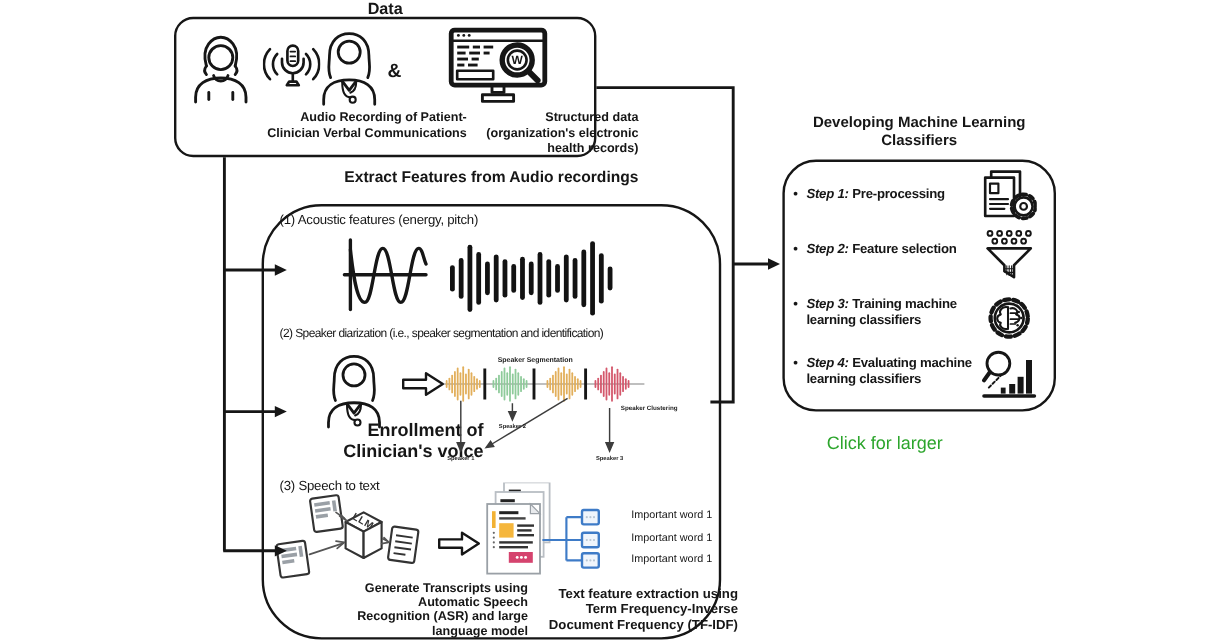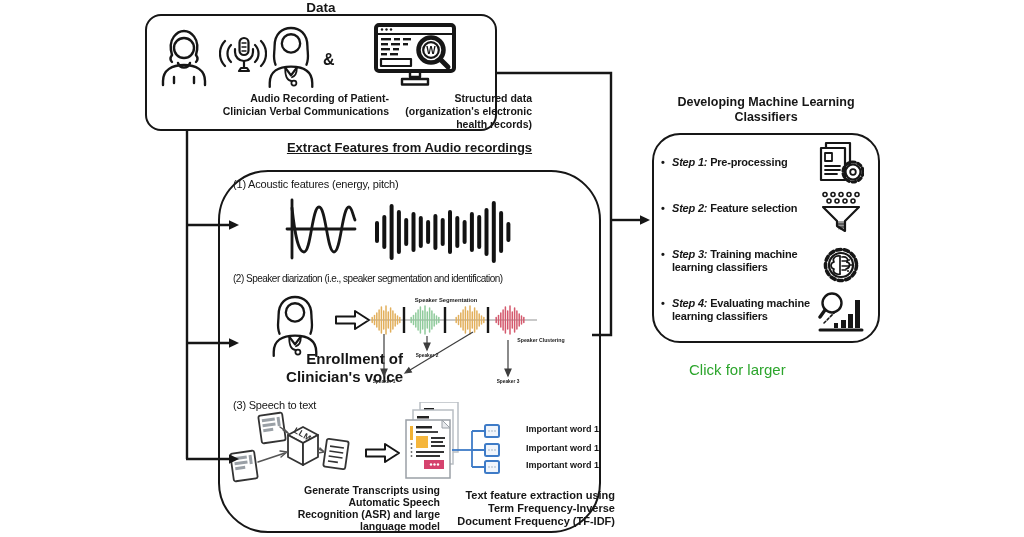--- a/index.html
+++ b/index.html
@@ -7,21 +7,21 @@
   #canvas{position:relative;width:976px;height:537px;background:#fff;overflow:hidden;}
   .abs{position:absolute;}
   .box{position:absolute;border:2.5px solid #161616;border-radius:16px;background:#fff;box-sizing:border-box;}
   .boxtitle{position:absolute;font-weight:bold;text-align:center;}
   .cap{position:absolute;font-weight:bold;text-align:right;white-space:pre-line;line-height:1.22;margin-left:45px;}
   .seclabel{position:absolute;font-weight:normal;letter-spacing:-0.2px;}
   .steprow{position:absolute;display:flex;font-size:11px;font-weight:bold;line-height:1.2;letter-spacing:-0.2px;}
   .steprow .bullet{width:11px;flex:none;}
   .steprow i{font-style:italic;}
   svg{display:block;}
-  .wordlabel{position:absolute;font-size:9px;font-weight:bold;white-space:nowrap;padding-left:23px;}
+  .wordlabel{position:absolute;font-size:9px;font-weight:normal;white-space:nowrap;padding-left:23px;}
   #link{position:absolute;left:689px;top:361px;font-size:15px;cursor:pointer;}
 </style>
 </head>
 <body>
 
 <div id="canvas">
 
   <div class="boxtitle" style="left:145px;top:0;width:352px;font-size:13.5px;">Data</div>
   <div class="box" style="left:145px;top:14px;width:352px;height:117px;"></div>
 
@@ -95,21 +95,21 @@
       <rect x="37" y="48" width="10" height="6" stroke-width="2.4"></rect>
       <rect x="29" y="56" width="26" height="5.5" stroke-width="2.4"></rect>
     </g>
     <text x="58" y="30.5" text-anchor="middle" font-size="10" font-weight="bold" fill="#161616">W</text>
   </svg>
 
   <div class="cap" style="left:351px;top:92px;width:136px;font-size:10.5px;">Structured data
 (organization's electronic
 health records)</div>
 
-  <div class="boxtitle" style="left:218px;top:140px;width:383px;font-size:13px;text-decoration:underline;">Extract Features from Audio recordings</div>
+  <div class="boxtitle" style="left:218px;top:140px;width:383px;font-size:13px;">Extract Features from Audio recordings</div>
   <div class="box" style="left:218px;top:170px;width:383px;height:363px;border-radius:50px;"></div>
 
   <div class="seclabel" style="left:233px;top:178px;font-size:11px;">(1) Acoustic features (energy, pitch)</div>
 
   <svg class="abs" style="left:285px;top:196px;" width="72" height="66" viewBox="0 0 72 66">
     <g fill="none" stroke="#161616" stroke-width="2.8" stroke-linecap="round">
       <path d="M7,4 V62"></path>
         <path d="M2,33 H70"></path>
       <path d="M7,12 C9,30 12,56 19,56 C26,56 27,11 34,11 C41,11 42,56 49,56 C56,56 57,11 64,11 C67,11 68,20 70,24"></path>
     </g>

